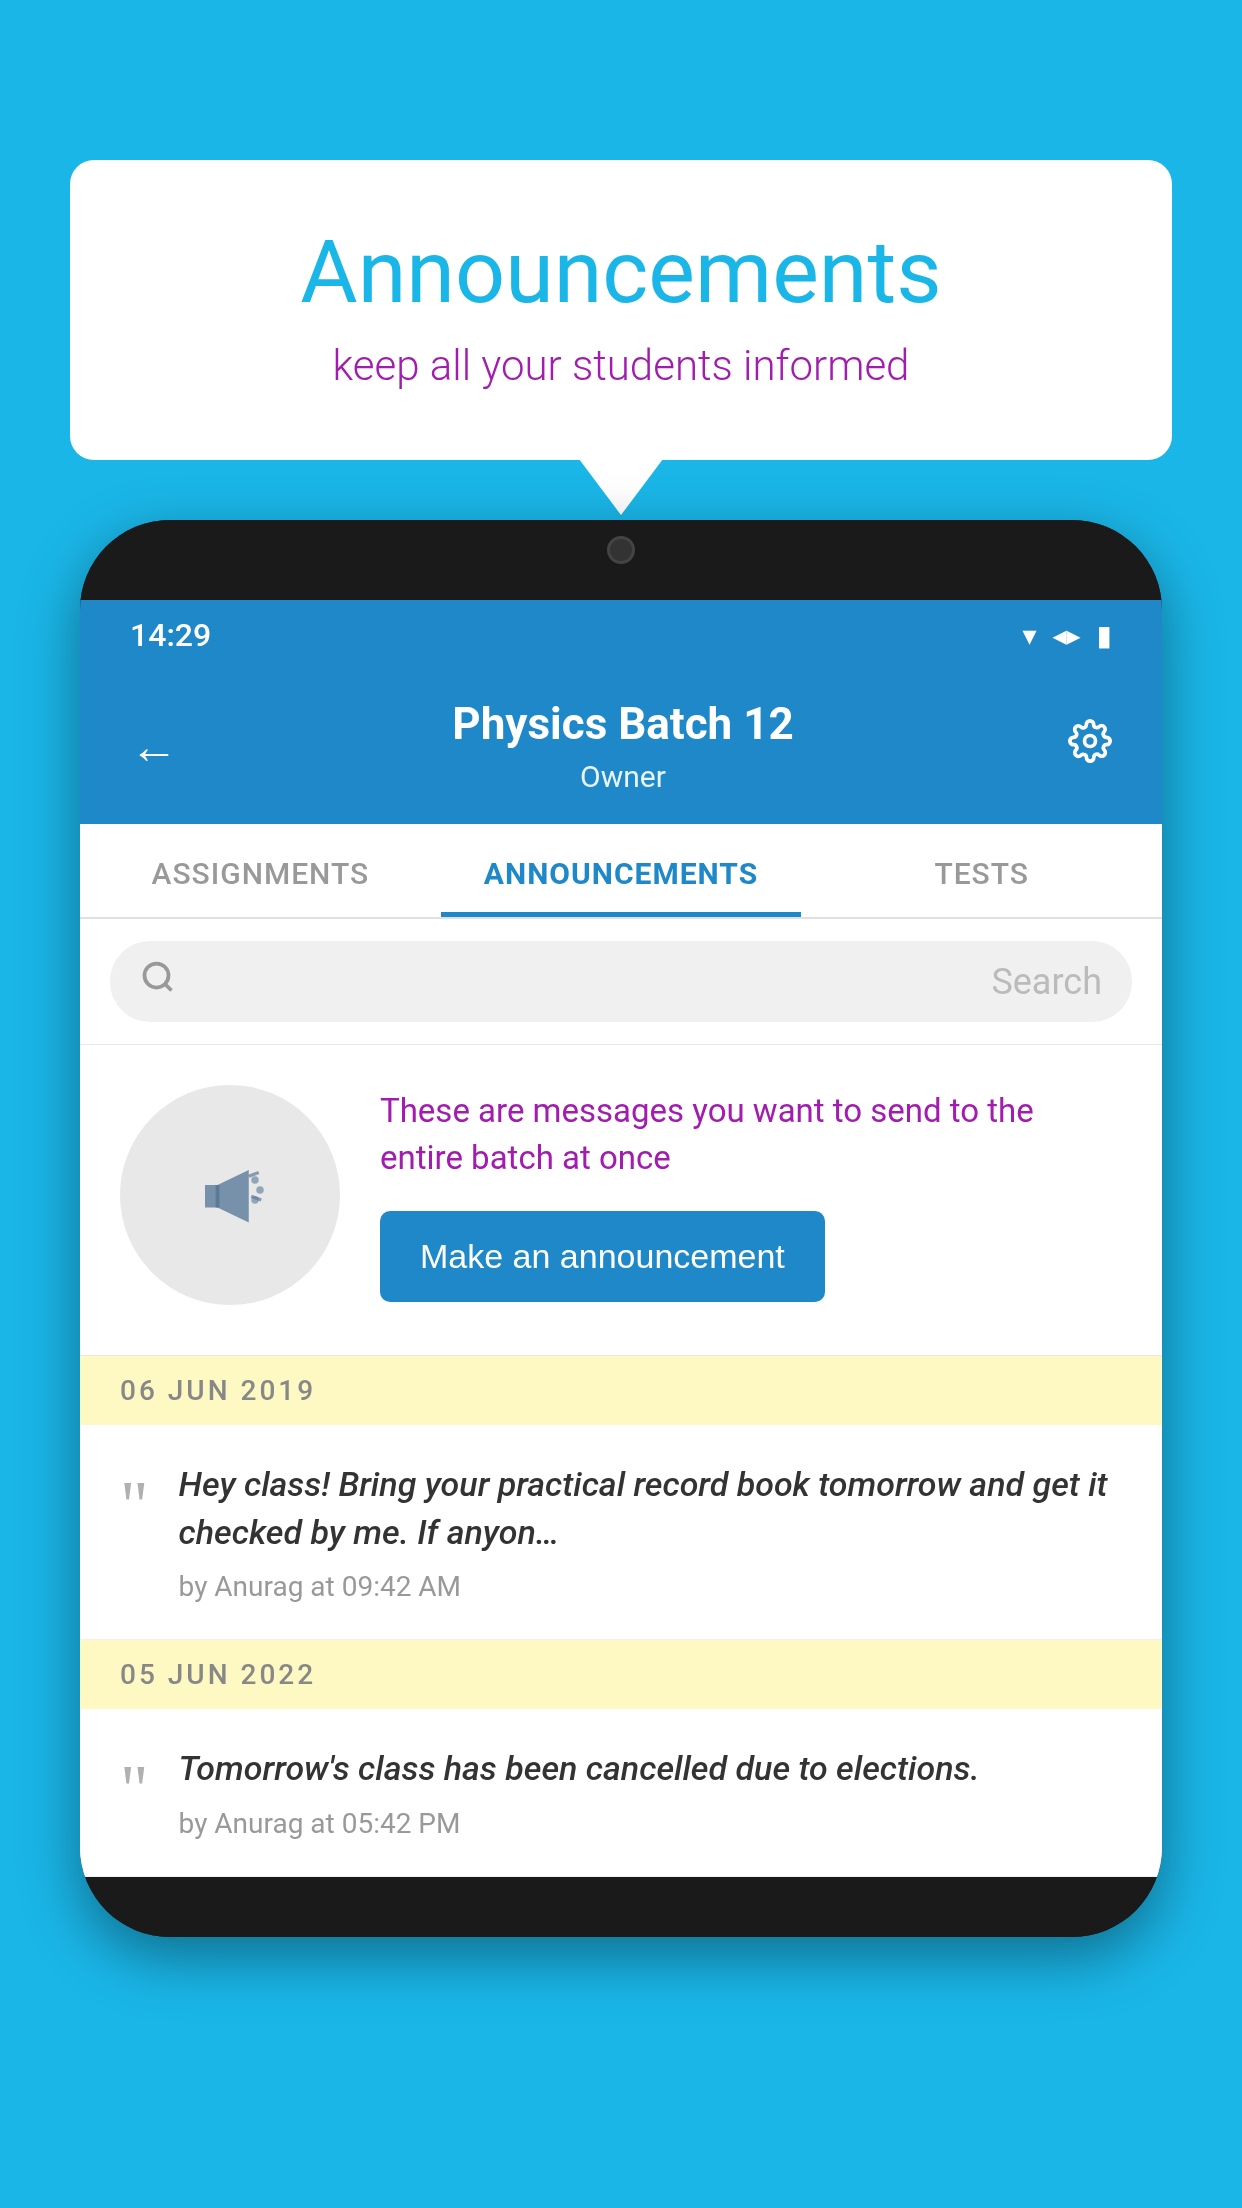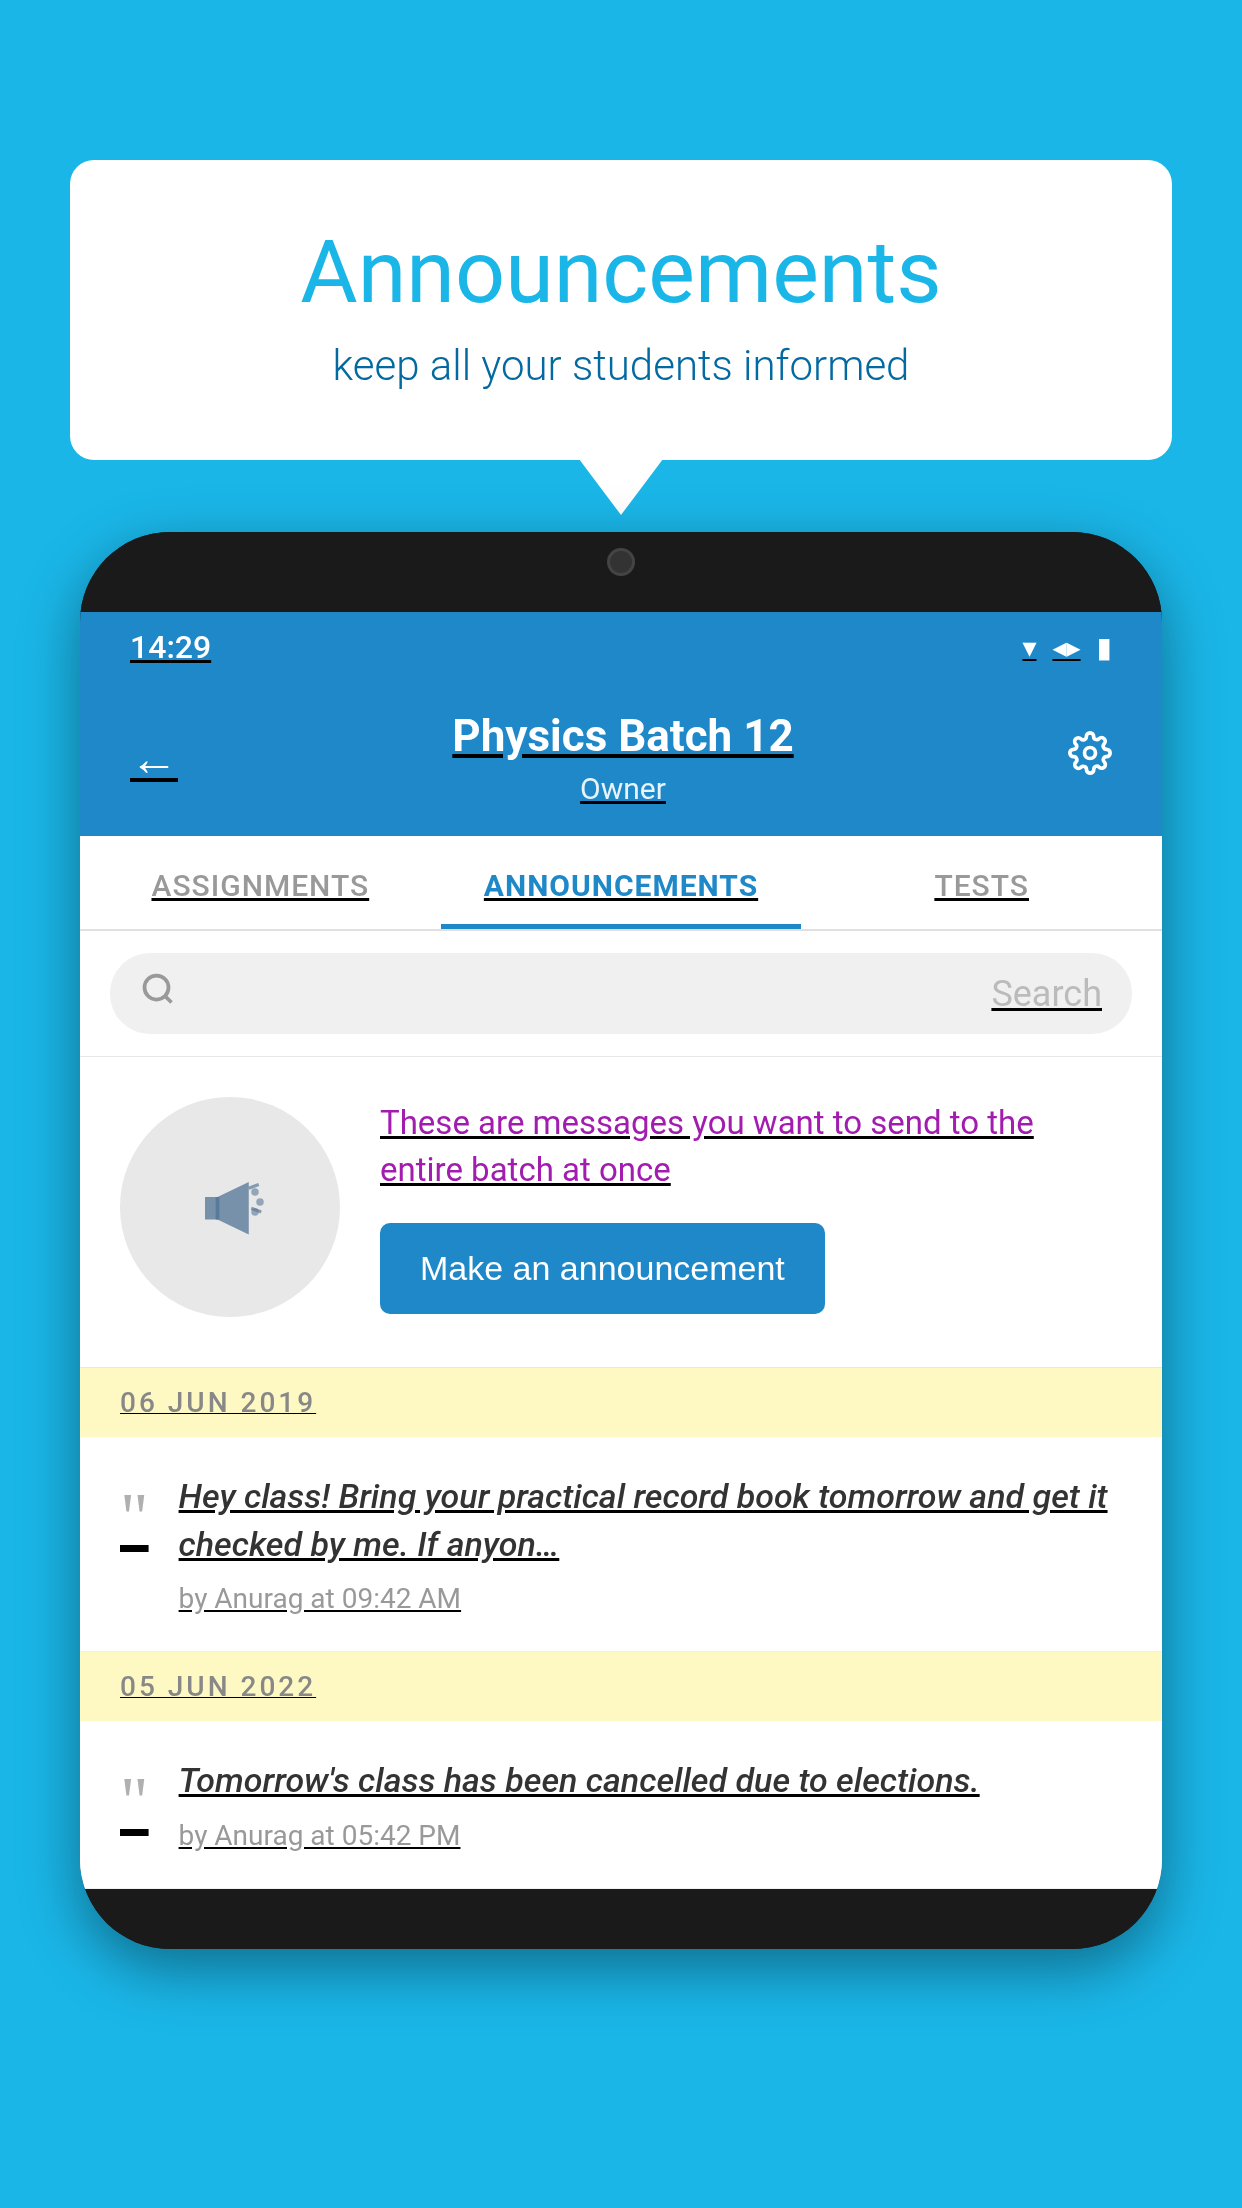--- a/index.html
+++ b/index.html
@@ -43,31 +43,30 @@
 
     .speech-bubble .title {
       font-size: 88px;
       font-weight: 400;
       color: #1ab6e8;
       margin-bottom: 18px;
     }
 
     .speech-bubble .subtitle {
       font-size: 42px;
-      color: #0369a1;
+      color: #a21caf;
       font-weight: 300;
     }
 
     
     .phone-container {
       position: absolute;
-      top: 532px;
+      top: 520px;
       left: 80px;
       right: 80px;
-      text-decoration: underline;
     }
 
     .phone {
       background: #1a1a1a;
       border-radius: 90px;
       padding: 0;
       position: relative;
       overflow: hidden;
       box-shadow: 0 20px 60px rgba(0,0,0,0.4);
     }

